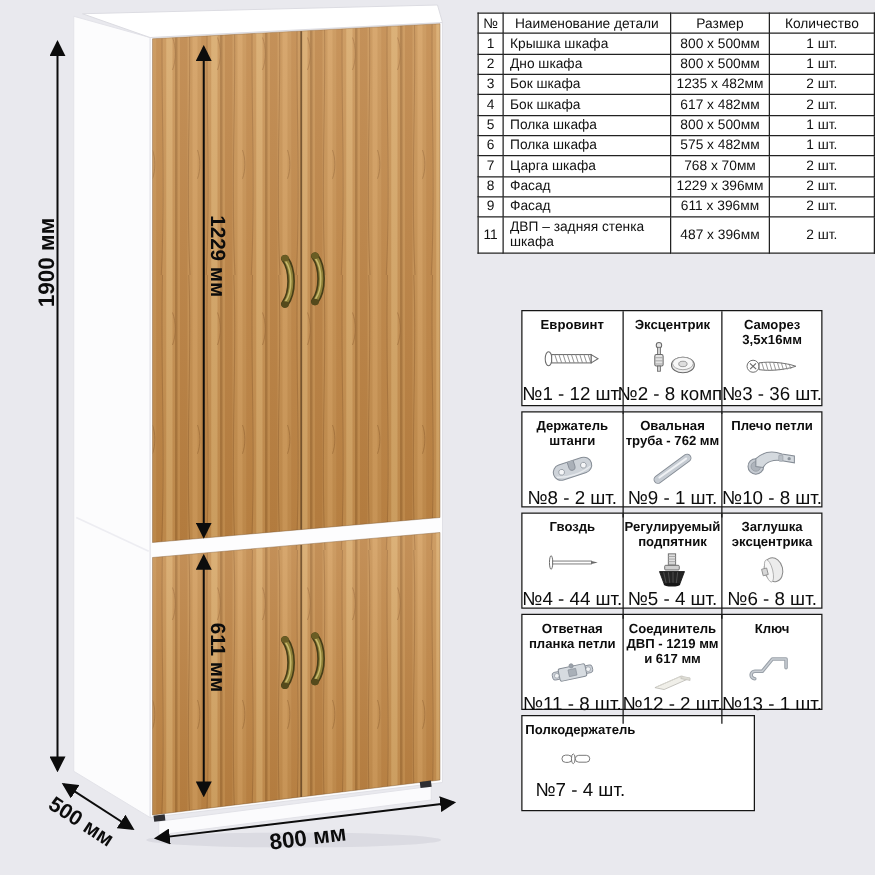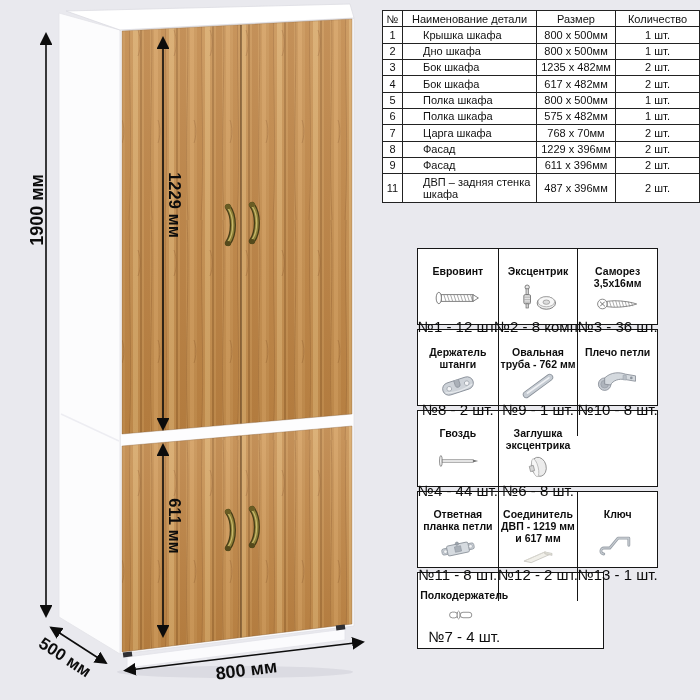--- a/index.html
+++ b/index.html
@@ -16,32 +16,32 @@
   .parts{
     position:absolute;left:382px;top:10px;width:317px;
     border-collapse:collapse;background:#fff;
     font-size:11px;line-height:1.12;color:#111;
     table-layout:fixed;
   }
   .parts th,.parts td{
     border:1.3px solid #222;padding:1.5px 3px;vertical-align:middle;
     text-align:center;font-weight:400;overflow:hidden;
   }
-  .parts td:nth-child(2){text-align:left;padding-left:20px}
+  .parts td:nth-child(2){text-align:left;padding-left:5px}
   
   #hardware{position:absolute;left:417px;top:248px;width:241px}
   .hw-row{
     display:grid;grid-template-columns:repeat(3,1fr);
     border:1.6px solid #161616;background:#fff;
     height:77px;box-sizing:border-box;margin-bottom:4px;
   }
   .hw-row.two{grid-template-columns:1fr 1fr;width:187px}
   .hw-cell{
     display:flex;flex-direction:column;align-items:center;
-    box-sizing:border-box;padding:17px 1px;min-width:0;
+    box-sizing:border-box;padding:6px 1px;min-width:0;
   }
   .hw-cell + .hw-cell{border-left:1.3px solid #161616}
   .hw-name{font-size:10.5px;font-weight:bold;text-align:center;line-height:1.12}
   .hw-icon{flex:1;display:flex;align-items:center;justify-content:center;min-height:0}
   .hw-icon svg{max-height:100%}
   .hw-count{font-size:15px;font-weight:normal;padding-bottom:1px;white-space:nowrap}
 </style>
 </head>
 <body>
 
@@ -287,20 +287,34 @@
       <div class="hw-icon">
         <svg viewBox="0 0 60 36" width="54" height="28">
           <ellipse cx="8" cy="18" rx="1.7" ry="7" fill="#fff" stroke="#6a6a6a"></ellipse>
           <rect x="9.6" y="16.5" width="40" height="3" fill="#fff" stroke="#6a6a6a" stroke-width="0.9"></rect>
           <path d="M49.5,16.5 L56,18 L49.5,19.5 Z" fill="#6a6a6a"></path>
         </svg>
       </div>
       <div class="hw-count">№4 - 44 шт.</div>
     </div>
     <div class="hw-cell">
+      <div class="hw-name">Регулируемый подпятник</div>
+      <div class="hw-icon">
+        <svg viewBox="0 0 60 36" width="50" height="30">
+          <rect x="26" y="2.5" width="7" height="11" fill="#e0e0e0" stroke="#6a6a6a" stroke-width="0.9"></rect>
+          <path d="M26,5 h7 M26,7.5 h7 M26,10 h7 M26,12.5 h7" stroke="#9a9a9a" stroke-width="0.8"></path>
+          <rect x="22.5" y="13.5" width="14" height="4.5" rx="1" fill="#cfcfcf" stroke="#6a6a6a" stroke-width="0.9"></rect>
+          <path d="M17.5,19.5 h24 L37,31.5 h-15 Z" fill="#242424" stroke="#111" stroke-width="0.8"></path>
+          <path d="M21.5,20 l2.5,11 M26,20 l1.5,11.5 M30.5,20 l0,11.5 M35,20 l-1.5,11.5" stroke="#4c4c4c" stroke-width="1"></path>
+          <ellipse cx="29.5" cy="32" rx="8" ry="1.8" fill="#161616"></ellipse>
+        </svg>
+      </div>
+      <div class="hw-count">№5 - 4 шт.</div>
+    </div>
+    <div class="hw-cell">
       <div class="hw-name">Заглушка эксцентрика</div>
       <div class="hw-icon">
         <svg viewBox="0 0 60 36" width="50" height="30">
           <g transform="rotate(-14 30 18)">
             <ellipse cx="31" cy="18" rx="8.8" ry="11.6" fill="#ececec" stroke="#8a8a8a"></ellipse>
             <ellipse cx="26.5" cy="18" rx="3.6" ry="11" fill="#f6f6f6" stroke="#a9a9a9" stroke-width="0.8"></ellipse>
             <rect x="20" y="14.8" width="5" height="6.4" fill="#d7d7d7" stroke="#8a8a8a" stroke-width="0.8"></rect>
           </g>
         </svg>
       </div>

